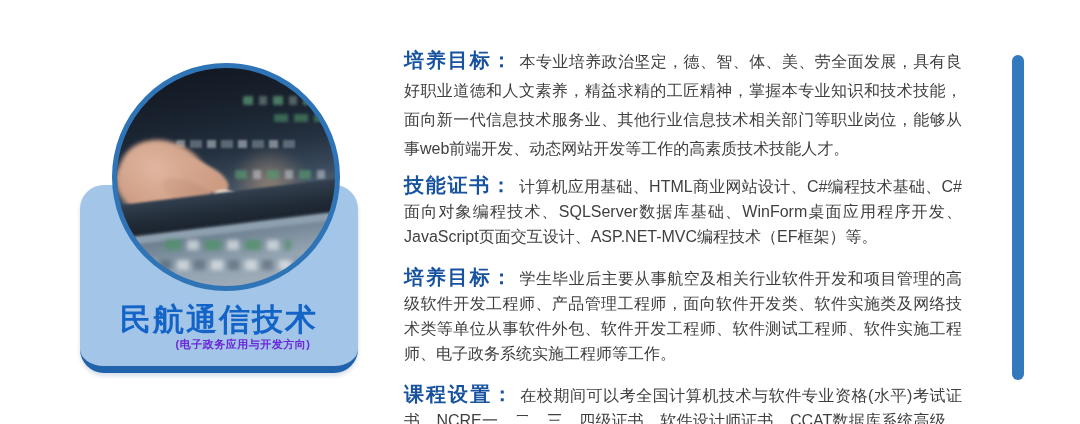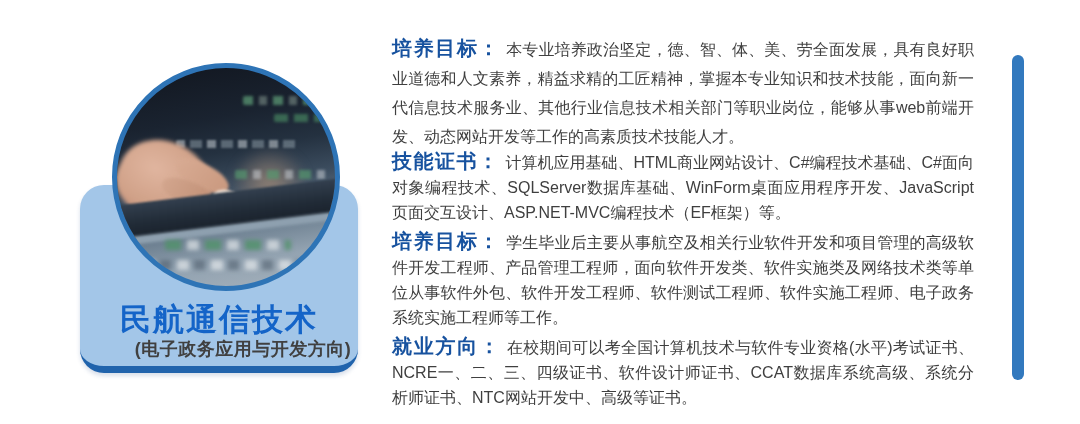--- a/index.html
+++ b/index.html
@@ -91,40 +91,40 @@
     font-weight: bold;
     letter-spacing: 2px;
     color: #1464c8;
   }
   .card-subtitle {
     position: absolute;
     left: 80px;
     top: 337px;
     width: 278px;
     text-align: center;
-    font-size: 18px;
+    font-size: 11px;
     font-weight: bold;
     letter-spacing: 0.5px;
-    color: #404040;
+    color: #6d28d9;
     padding-left: 48px;
   }
 
   
   .details {
     position: absolute;
     left: 388px;
     top: 30px;
     width: 590px;
     color: #3f3f3f;
     text-align: justify;
   }
   .sec {
     font-size: 16px;
     line-height: 25px;
-    margin: 4px;
+    margin: 16px;
   }
   .sec--goal { line-height: 29px; margin-bottom: -6px; }
   .sec-label {
     font-size: 20px;
     font-weight: bold;
     letter-spacing: 1.5px;
     color: #17529f;
     margin-right: 6px;
   }
 
@@ -162,18 +162,18 @@
     <div class="el code-row code-row-6"></div>
   </div>
 
   <div class="card-title">民航通信技术</div>
   <div class="card-subtitle">(电子政务应用与开发方向)</div>
 
   <div class="details">
     <p class="sec sec--goal"><span class="sec-label">培养目标：</span><span>本专业培养政治坚定，德、智、体、美、劳全面发展，具有良好职业道德和人文素养，精益求精的工匠精神，掌握本专业知识和技术技能，面向新一代信息技术服务业、其他行业信息技术相关部门等职业岗位，能够从事web前端开发、动态网站开发等工作的高素质技术技能人才。</span></p>
     <p class="sec"><span class="sec-label">技能证书：</span><span>计算机应用基础、HTML商业网站设计、C#编程技术基础、C#面向对象编程技术、SQLServer数据库基础、WinForm桌面应用程序开发、JavaScript页面交互设计、ASP.NET-MVC编程技术（EF框架）等。</span></p>
     <p class="sec"><span class="sec-label">培养目标：</span><span>学生毕业后主要从事航空及相关行业软件开发和项目管理的高级软件开发工程师、产品管理工程师，面向软件开发类、软件实施类及网络技术类等单位从事软件外包、软件开发工程师、软件测试工程师、软件实施工程师、电子政务系统实施工程师等工作。</span></p>
-    <p class="sec"><span class="sec-label">就业方向：</span><span>在校期间可以考全国计算机技术与软件专业资格(水平)考试证书、NCRE一、二、三、四级证书、软件设计师证书、CCAT数据库系统高级、系统分析师证书、NTC网站开发中、高级等证书。</span></p>
+    <p class="sec"><span class="sec-label">课程设置：</span><span>在校期间可以考全国计算机技术与软件专业资格(水平)考试证书、NCRE一、二、三、四级证书、软件设计师证书、CCAT数据库系统高级、系统分析师证书、NTC网站开发中、高级等证书。</span></p>
   </div>
 
   <div class="accent-bar"></div>
 
 </div>
 
 </body></html>

